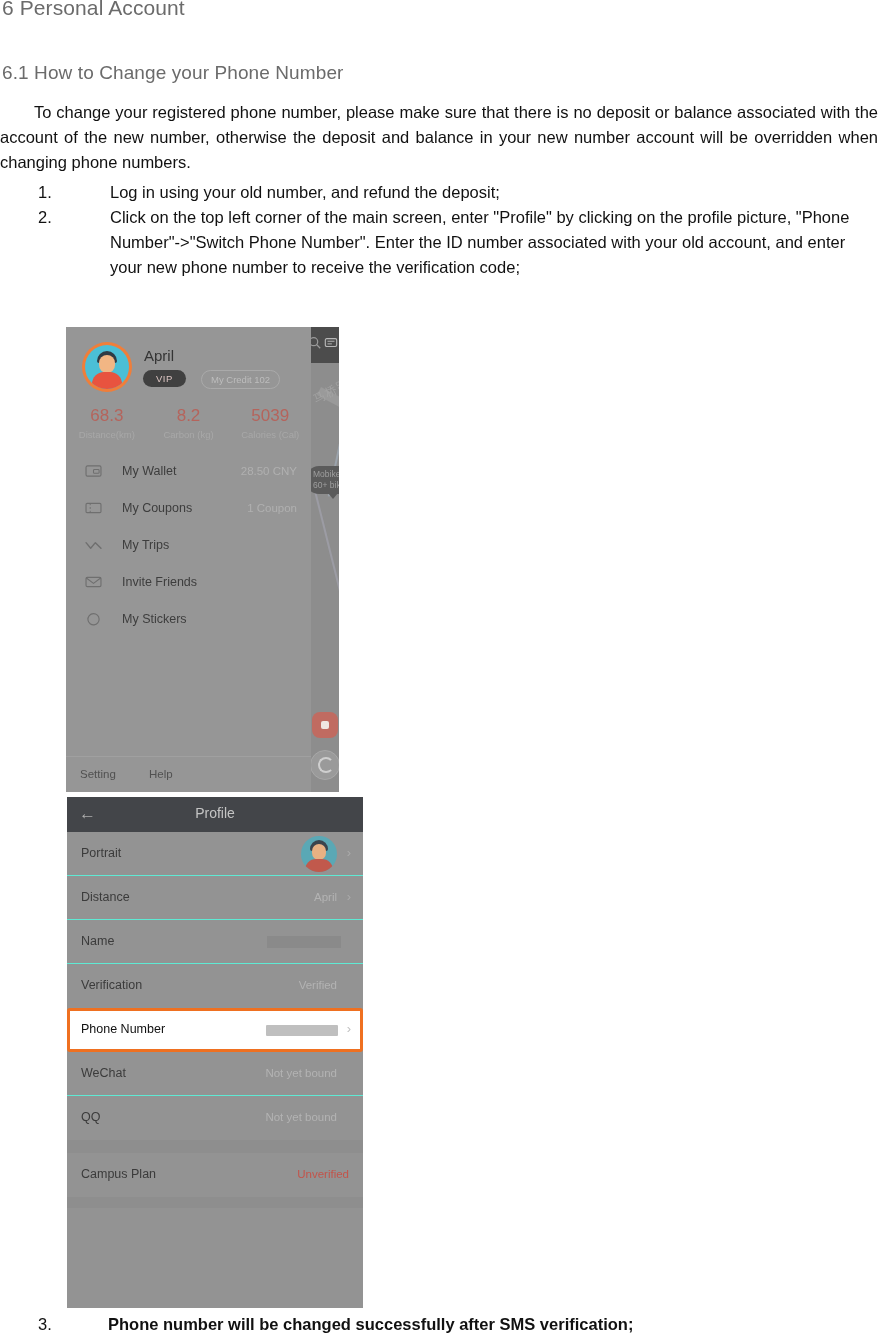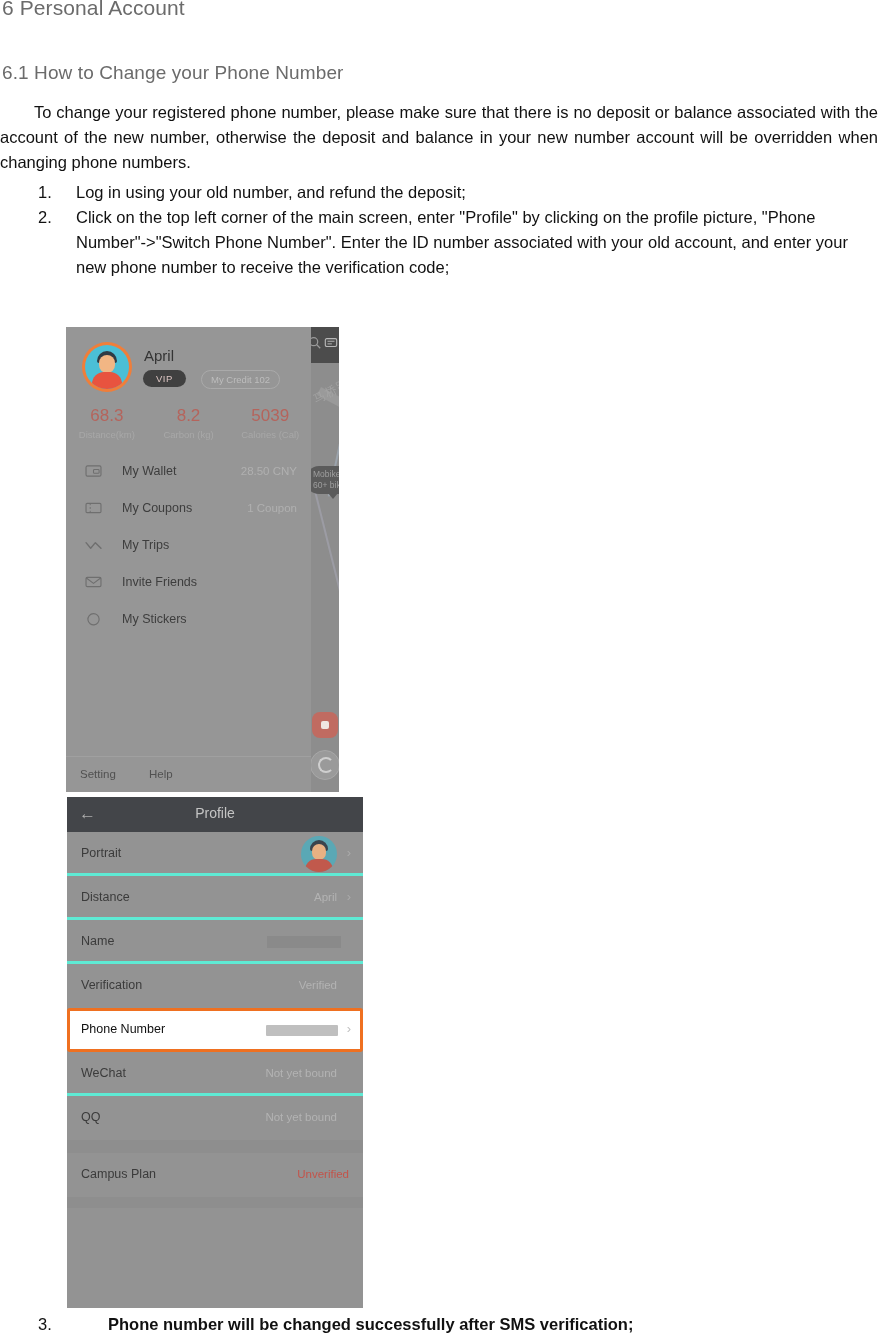--- a/index.html
+++ b/index.html
@@ -64,21 +64,21 @@
     position: relative;
     padding-left: 76px;
     margin: 0;
   }
   .olist li .num {
     position: absolute;
     left: 38px;
     top: 0;
     width: 30px;
   }
-  .li-text { display: block; }
+  .li-text { display: block; margin-left: 34px; }
 
   .final-step {
     position: absolute;
     left: 0px; top: 1312px;
     width: 878px;
     font-size: 16.5px;
     line-height: 25px;
     color: #111;
   }
   .final-step .num { position: absolute; left: 38px; top: 0; }
@@ -343,21 +343,21 @@
     position: absolute;
     left: 0; right: 0; top: 8px;
     text-align: center;
     font-size: 14px;
     color: #c4c4c4;
   }
   .shot2 .group { background: #939393; }
   .shot2 .prow {
     position: relative;
     height: 44px;
-    border-bottom: 3px solid #5eead4;
+    border-bottom: 1px solid #5eead4;
   }
   .shot2 .prow.noline { border-bottom: none; }
   .shot2 .prow .pl {
     position: absolute;
     left: 14px; top: 14px;
     font-size: 12.5px;
     color: #3b3b3b;
   }
   .shot2 .prow .pv {
     position: absolute;

